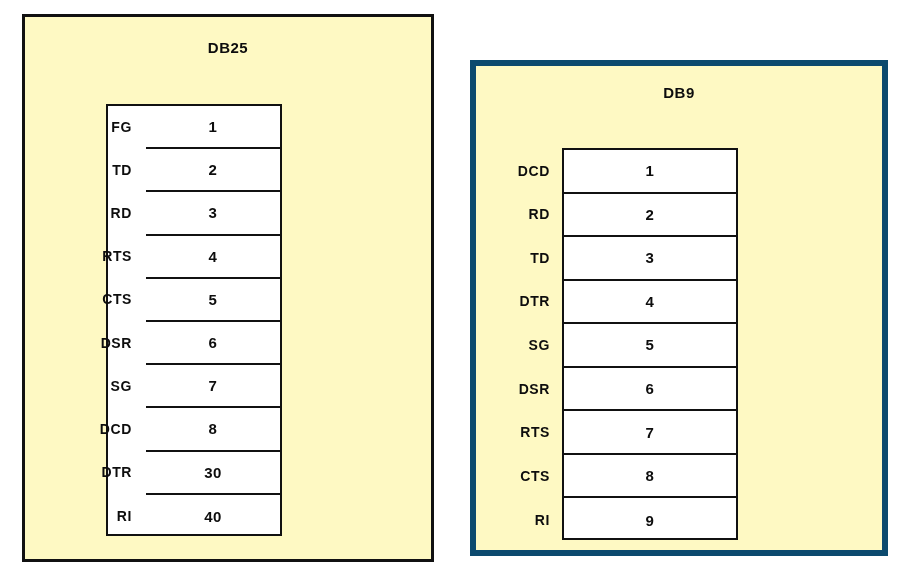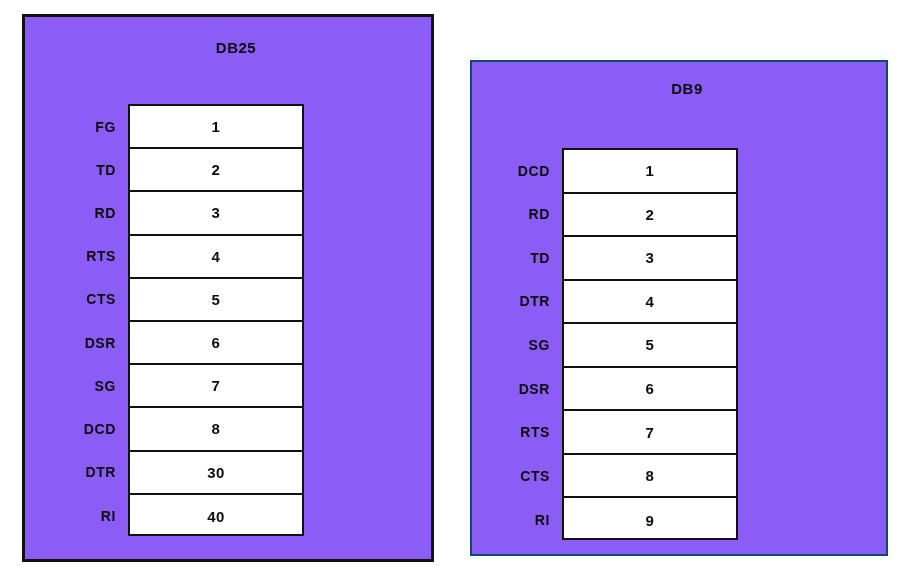--- a/index.html
+++ b/index.html
@@ -20,38 +20,37 @@
     position: absolute;
     left: 0;
     top: 0;
     width: 900px;
     height: 576px;
   }
 
   .panel {
     position: absolute;
     box-sizing: border-box;
-    background: #8b5cf6;
-    padding-left: 8px;
+    background: #fef9c3;
   }
 
   #panel-db25 {
     left: 22px;
     top: 14px;
     width: 412px;
     height: 548px;
     border: 3px solid #111111;
   }
 
   #panel-db9 {
     left: 470px;
     top: 60px;
     width: 418px;
     height: 496px;
-    border: 2px solid #0c4a6e;
+    border: 6px solid #0c4a6e;
   }
 
   .panel-title {
     position: absolute;
     width: 100%;
     text-align: center;
     font-weight: bold;
     font-size: 15px;
     letter-spacing: 0.5px;
     color: #0d0d0d;
@@ -62,24 +61,25 @@
 
   
   .pin-table {
     position: absolute;
     box-sizing: border-box;
     border: 2.5px solid #111111;
     background: #ffffff;
   }
 
   #table-db25 {
-    left: 128px;
+    left: 106px;
     top: 104px;
     width: 176px;
     height: 432px;
+    padding-left: 38px;
   }
 
   #table-db9 {
     left: 562px;
     top: 148px;
     width: 176px;
     height: 392px;
   }
 
   .pin-row {

